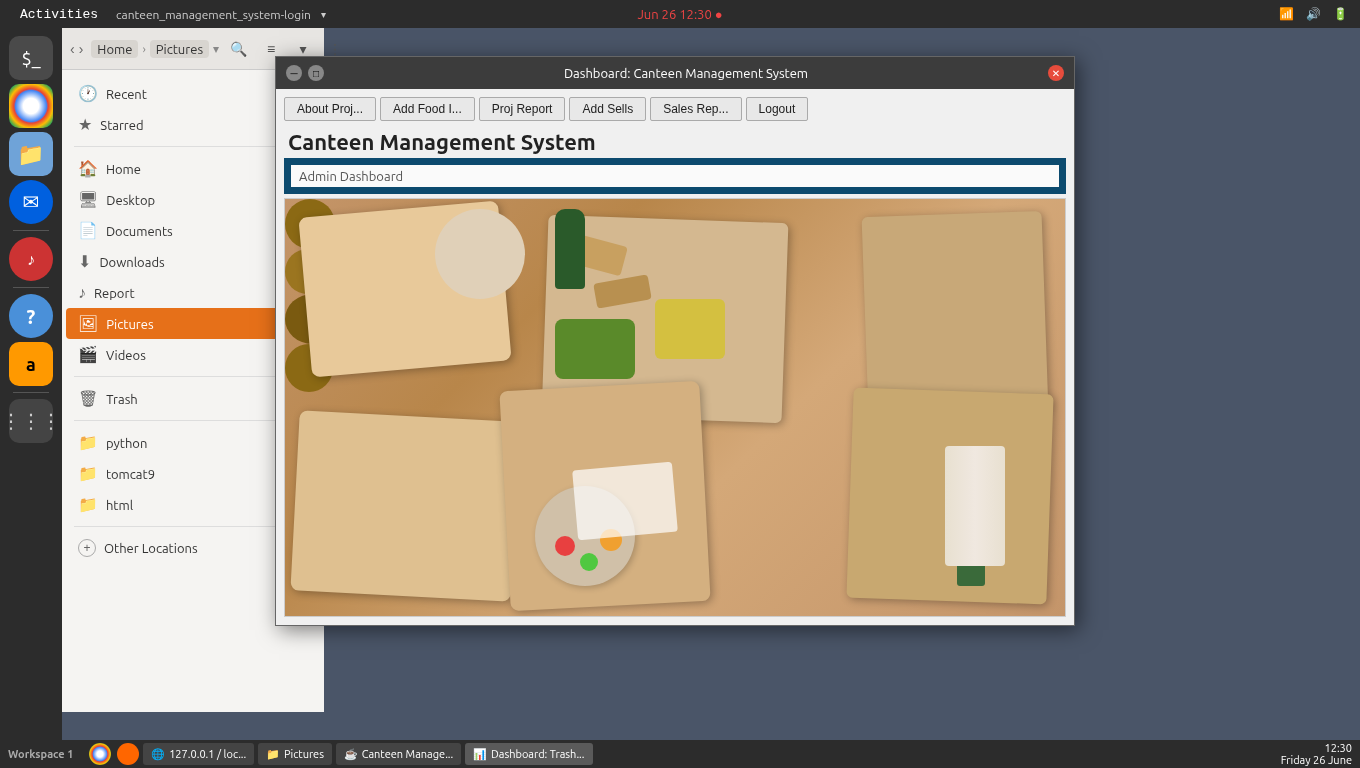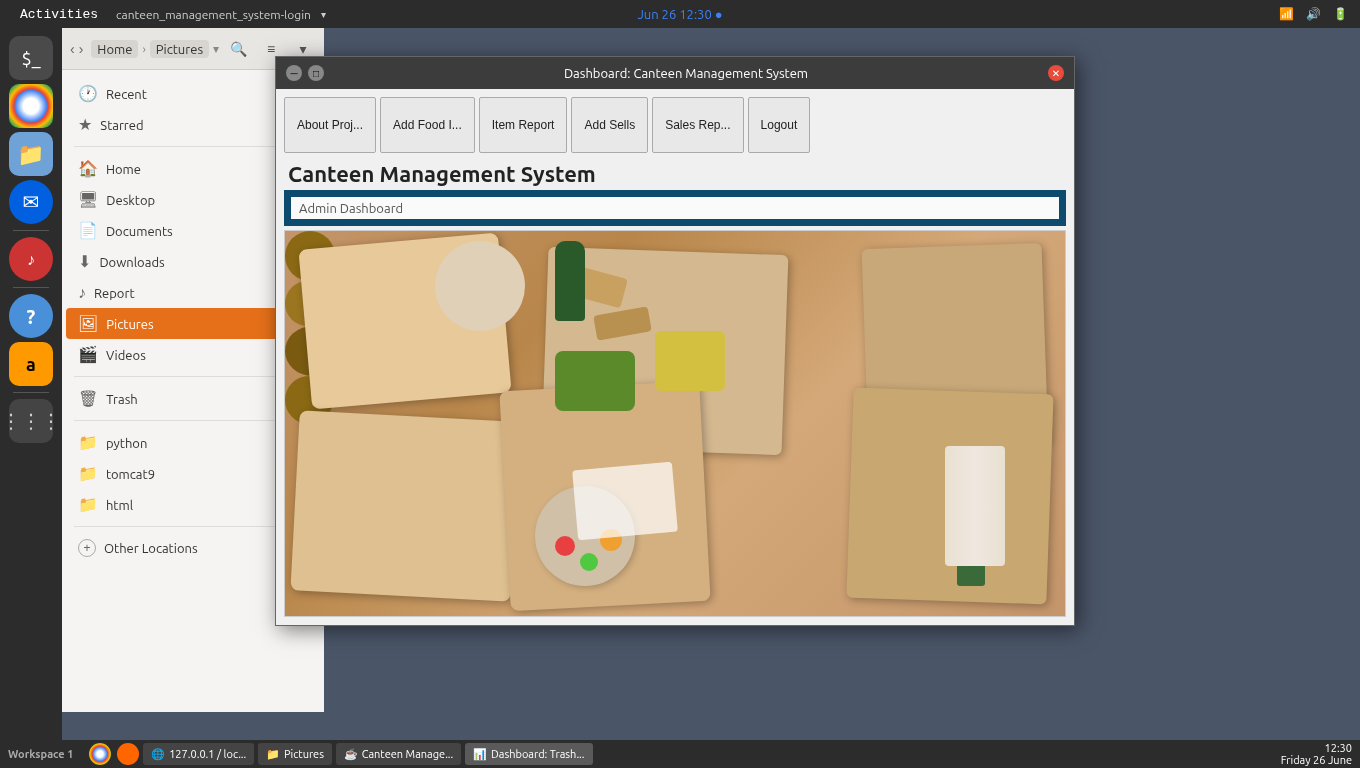--- a/index.html
+++ b/index.html
@@ -18,21 +18,21 @@
       height: 28px;
       background: #2c2c2c;
       display: flex;
       align-items: center;
       justify-content: space-between;
       padding: 0 12px;
       color: #fff;
       font-size: 13px;
     }
     .topbar-left { display: flex; align-items: center; gap: 10px; }
-    .topbar-center { position: absolute; left: 50%; transform: translateX(-50%); color: #3b82f6; font-size: 13px; }
+    .topbar-center { position: absolute; left: 50%; transform: translateX(-50%); color: #ef4444; font-size: 13px; }
     .topbar-right { display: flex; align-items: center; gap: 12px; font-size: 12px; }
 
     
     .desktop {
       width: 100%;
       height: 712px; 
       background: #4a5568;
       position: relative;
       display: flex;
     }
@@ -236,21 +236,21 @@
       padding: 8px;
       display: flex;
       flex-direction: column;
     }
     .window-menubar {
       display: flex;
       gap: 4px;
       margin-bottom: 8px;
     }
     .menu-btn {
-      padding: 20px 12px;
+      padding: 4px 12px;
       background: #e8e8e8;
       border: 1px solid #aaa;
       border-radius: 2px;
       cursor: pointer;
       font-size: 12px;
       color: #222;
     }
 
     .app-header {
       font-size: 22px;
@@ -625,21 +625,21 @@
       </div>
       <span class="window-title">Dashboard: Canteen Management System</span>
       <button class="win-btn close">✕</button>
     </div>
 
     <div class="window-content">
 
       <div class="window-menubar">
         <button class="menu-btn">About Proj...</button>
         <button class="menu-btn">Add Food I...</button>
-        <button class="menu-btn">Item Report</button>
+        <button class="menu-btn">Proj Report</button>
         <button class="menu-btn">Add Sells</button>
         <button class="menu-btn">Sales Rep...</button>
         <button class="menu-btn">Logout</button>
       </div>
 
       <div class="app-header">Canteen Management System</div>
 
       <div class="app-subheader">Admin Dashboard</div>
 
       <div class="food-image-container">

